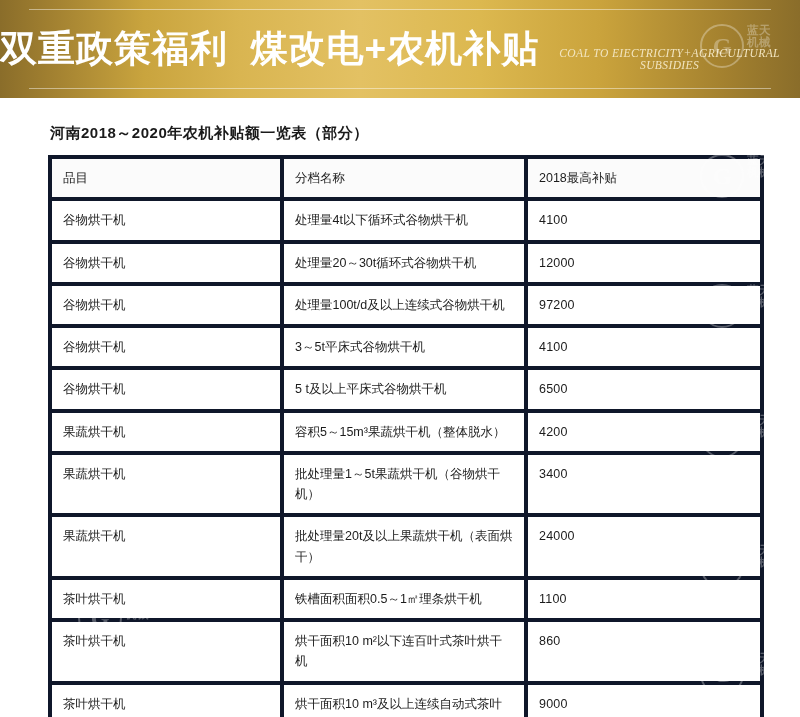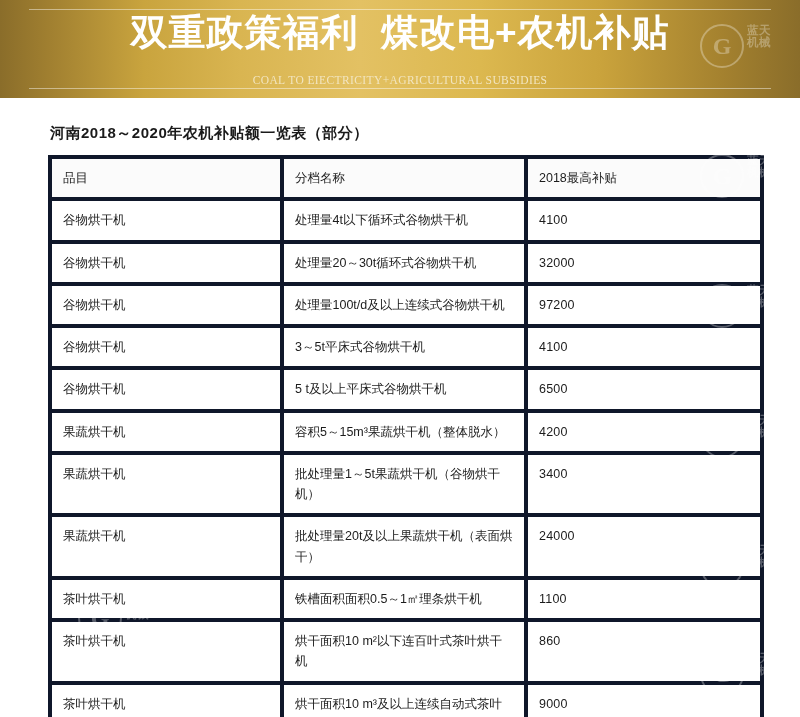--- a/index.html
+++ b/index.html
@@ -21,40 +21,42 @@
     width: 800px;
     height: 98px;
     background: linear-gradient(to right, #8a6d2a 0%, #a07f30 6%, #c9a43e 18%, #d9b551 30%, #e3c163 45%, #dcb84f 60%, #caa33c 75%, #a5822f 90%, #8a6d2a 100%);
     box-sizing: border-box;
     overflow: hidden;
   }
   .banner .inner {
     position: absolute;
     left: 0; right: 0; top: 0; bottom: 0;
     display: flex;
-    flex-direction: column;
+    flex-direction: row;
     align-items: center;
     justify-content: center;
     border-radius: 13px;
   }
   .banner-title {
     color: #ffffff;
     font-size: 37px;
     font-weight: bold;
     letter-spacing: 1px;
     line-height: 1.12;
     text-align: center;
     white-space: pre;
   }
   .banner-sub {
     color: #f2e5c0;
     font-size: 11.5px;
     letter-spacing: 0.4px;
     margin-top: 20px;
+    text-align: center;
     font-family: "Liberation Serif", serif;
+    font-style: italic;
   }
   .banner-rule-top, .banner-rule-bottom {
     position: absolute;
     left: 50%;
     transform: translateX(-50%);
     width: 742px;
     height: 1px;
     background: rgba(255,255,255,0.45);
   }
   .banner-rule-top { top: 9px; }
@@ -172,21 +174,21 @@
     </thead>
     <tbody>
       <tr>
         <td>谷物烘干机</td>
         <td>处理量4t以下循环式谷物烘干机</td>
         <td class="num">4100</td>
       </tr>
       <tr>
         <td>谷物烘干机</td>
         <td>处理量20～30t循环式谷物烘干机</td>
-        <td class="num">32000</td>
+        <td class="num">12000</td>
       </tr>
       <tr>
         <td>谷物烘干机</td>
         <td>处理量100t/d及以上连续式谷物烘干机</td>
         <td class="num">97200</td>
       </tr>
       <tr>
         <td>谷物烘干机</td>
         <td>3～5t平床式谷物烘干机</td>
         <td class="num">4100</td>

